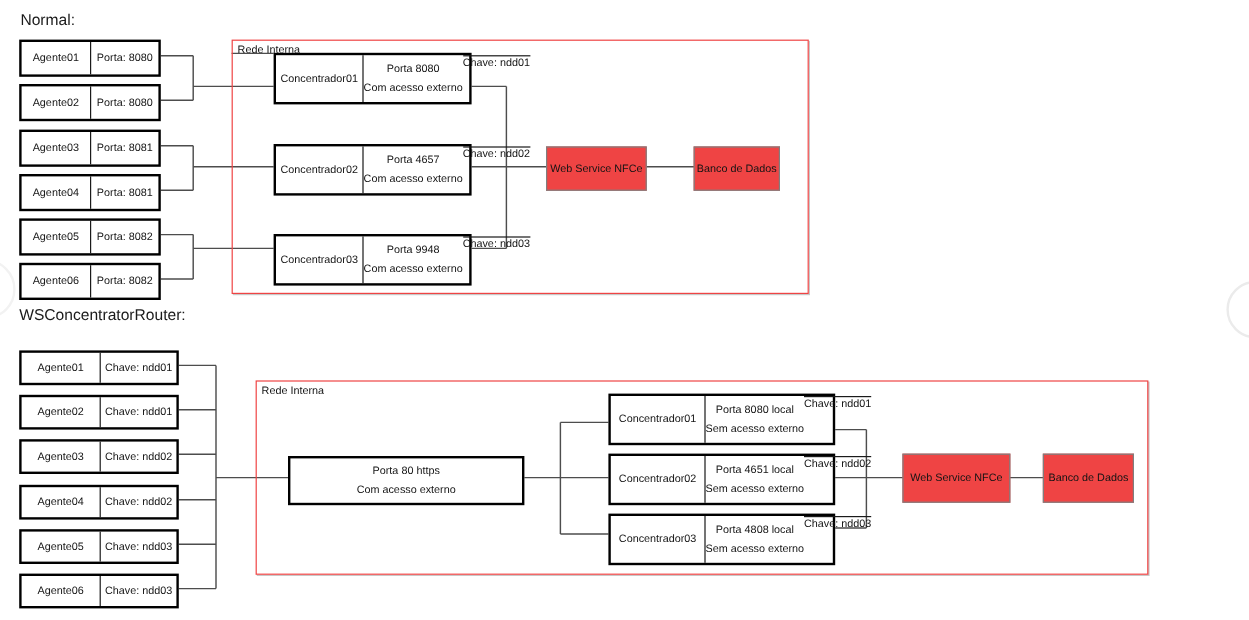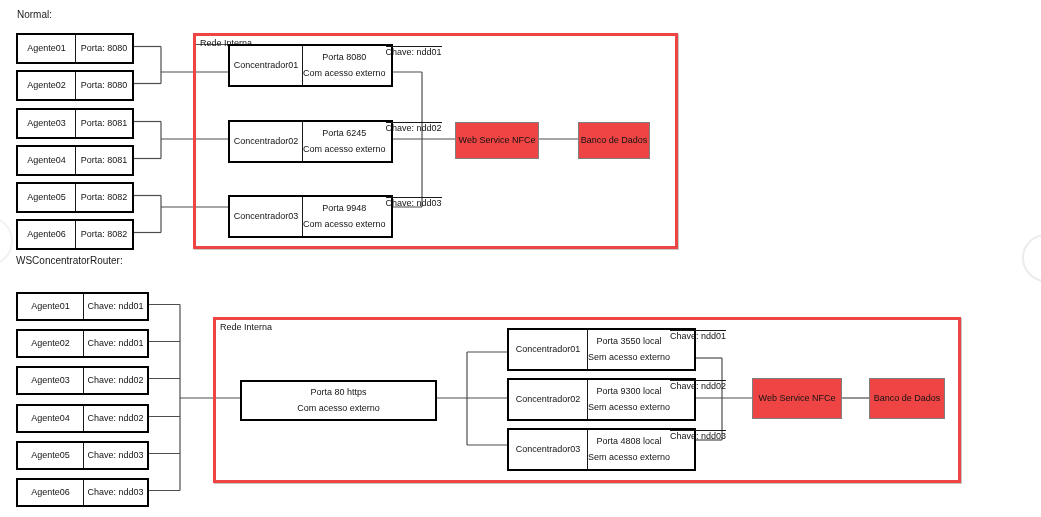--- a/index.html
+++ b/index.html
@@ -2,23 +2,23 @@
 <html><head>
 <meta charset="utf-8">
 <style>
   html,body{margin:0;padding:0;background:#ffffff}
   .canvas{
     position:relative;width:1041px;height:517px;background:#ffffff;
     font-family:"Liberation Sans","DejaVu Sans",sans-serif;
     font-size:9px;line-height:1;color:#141414;overflow:hidden;
   }
   .wires{position:absolute;left:0;top:0;width:1041px;height:517px}
-  .title{position:absolute;font-size:10px;color:#1a1a1a;white-space:nowrap}
-
-  .group{position:absolute;border:3px solid #ef4444;box-shadow:1px 1px 0 #c8c8c8;background:transparent}
+  .title{position:absolute;font-size:13px;color:#1a1a1a;white-space:nowrap}
+
+  .group{position:absolute;border:1px solid #ef4444;box-shadow:1px 1px 0 #c8c8c8;background:transparent}
   .glabel{position:absolute;left:4px;top:3px;white-space:nowrap}
 
   .box{position:absolute;background:#ffffff;display:flex;align-items:stretch}
   .thick{border:2px solid #000000}
   .cell{display:flex;align-items:center;justify-content:center;white-space:nowrap}
   .agent .n{border-right:1px solid #1a1a1a}
   .agent .d{flex:1}
 
   .cc .n{border-right:1px solid #1a1a1a}
   .cc .r{flex:1;display:flex;flex-direction:row;min-width:0}
@@ -120,21 +120,21 @@
         <div>Porta 8080</div>
         <div>Com acesso externo</div>
       </div>
       <div class="chave">Chave: ndd01</div>
     </div>
   </div>
   <div class="box cc thick" style="left:228px;top:120px;width:161px;height:39px">
     <div class="cell n" style="width:72px">Concentrador02</div>
     <div class="r">
       <div class="info">
-        <div>Porta 6245</div>
+        <div>Porta 4657</div>
         <div>Com acesso externo</div>
       </div>
       <div class="chave">Chave: ndd02</div>
     </div>
   </div>
   <div class="box cc thick" style="left:228px;top:195px;width:161px;height:39px">
     <div class="cell n" style="width:72px">Concentrador03</div>
     <div class="r">
       <div class="info">
         <div>Porta 9948</div>
@@ -184,31 +184,31 @@
         <div>Porta 80 https</div>
         <div>Com acesso externo</div>
       </div>
     </div>
   </div>
 
   <div class="box cc thick" style="left:507px;top:328px;width:185px;height:39px">
     <div class="cell n" style="width:78px">Concentrador01</div>
     <div class="r">
       <div class="info">
-        <div>Porta 3550 local</div>
+        <div>Porta 8080 local</div>
         <div>Sem acesso externo</div>
       </div>
       <div class="chave">Chave: ndd01</div>
     </div>
   </div>
   <div class="box cc thick" style="left:507px;top:378px;width:185px;height:39px">
     <div class="cell n" style="width:78px">Concentrador02</div>
     <div class="r">
       <div class="info">
-        <div>Porta 9300 local</div>
+        <div>Porta 4651 local</div>
         <div>Sem acesso externo</div>
       </div>
       <div class="chave">Chave: ndd02</div>
     </div>
   </div>
   <div class="box cc thick" style="left:507px;top:428px;width:185px;height:39px">
     <div class="cell n" style="width:78px">Concentrador03</div>
     <div class="r">
       <div class="info">
         <div>Porta 4808 local</div>

